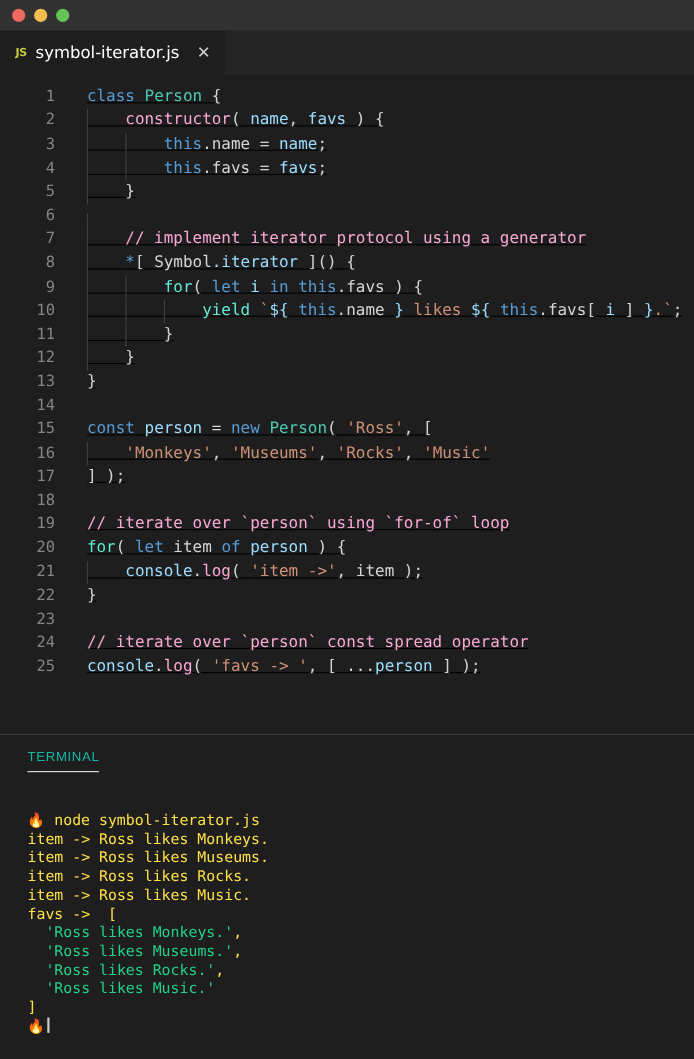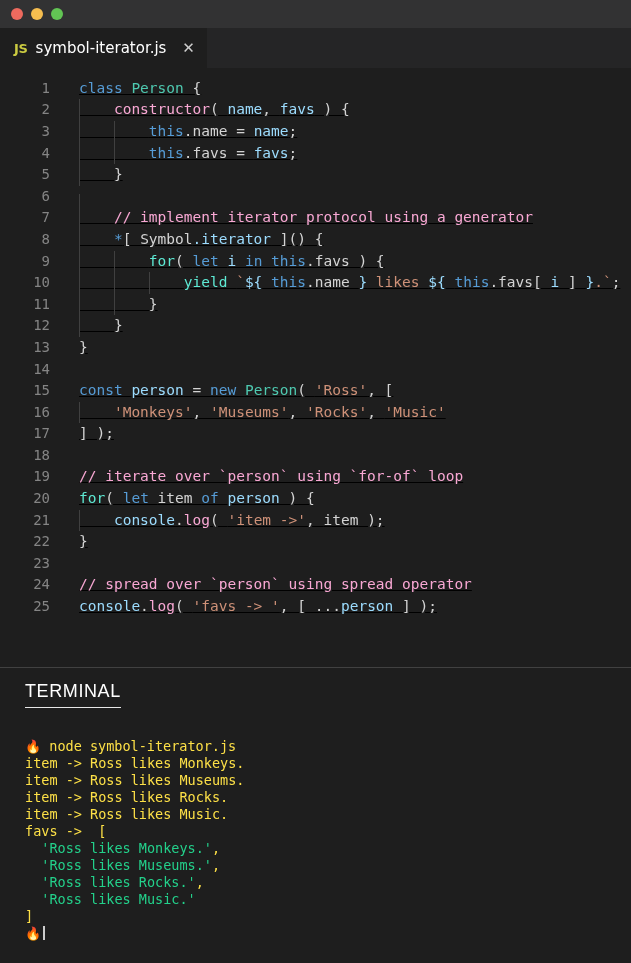--- a/index.html
+++ b/index.html
@@ -55,21 +55,21 @@
     align-items: center;
     padding: 0 11px 0 14px;
     gap: 8px;
     color: #ffffff;
     font-size: 15px;
     border-right: 1px solid #252526;
     min-width: 0;
   }
   #tab-icon {
     color: #cbcb41;
-    font-size: 13px;
+    font-size: 10px;
     font-weight: bold;
     font-family: "DejaVu Sans", sans-serif;
     letter-spacing: -0.3px;
   }
   #tab-label {
     white-space: nowrap;
   }
   #tab-close {
     color: #cfcfcf;
     font-size: 15px;
@@ -149,22 +149,22 @@
     min-height: 0;
   }
   #panel-tabs {
     height: 40px;
     display: flex;
     align-items: flex-start;
     padding: 14px 0 0 25px;
     flex: 0 0 auto;
   }
   #panel-tab-terminal {
-    color: #ffffff;
-    font-size: 18px;
+    color: #14b8a6;
+    font-size: 12px;
     letter-spacing: 0.6px;
     font-family: "Liberation Sans", sans-serif;
     padding-bottom: 7px;
     border-bottom: 1px solid #e7e7e7;
     line-height: 1;
   }
   #terminal {
     flex: 1 1 auto;
     padding: 16px 0 0 25px;
     font-family: "DejaVu Sans Mono", monospace;
@@ -229,21 +229,21 @@
       <div class="code-line"><div class="ln">14</div><div class="code-text"></div></div>
       <div class="code-line"><div class="ln">15</div><div class="code-text"><span class="k">const </span><span class="var">person</span><span class="pl"> = </span><span class="k">new </span><span class="typ">Person</span><span class="pl">( </span><span class="str">'Ross'</span><span class="pl">, [</span></div></div>
       <div class="code-line"><div class="ln">16</div><div class="code-text"><span class="ig1"></span><span class="pl">    </span><span class="str">'Monkeys'</span><span class="pl">, </span><span class="str">'Museums'</span><span class="pl">, </span><span class="str">'Rocks'</span><span class="pl">, </span><span class="str">'Music'</span></div></div>
       <div class="code-line"><div class="ln">17</div><div class="code-text"><span class="pl">] );</span></div></div>
       <div class="code-line"><div class="ln">18</div><div class="code-text"></div></div>
       <div class="code-line"><div class="ln">19</div><div class="code-text"><span class="cmt">// iterate over `person` using `for-of` loop</span></div></div>
       <div class="code-line"><div class="ln">20</div><div class="code-text"><span class="ctl">for</span><span class="pl">( </span><span class="k">let </span><span class="pl">item </span><span class="k">of </span><span class="var">person</span><span class="pl"> ) {</span></div></div>
       <div class="code-line"><div class="ln">21</div><div class="code-text"><span class="ig1"></span><span class="pl">    </span><span class="var">console</span><span class="pl">.</span><span class="fn">log</span><span class="pl">( </span><span class="str">'item -&gt;'</span><span class="pl">, </span><span class="pl">item</span><span class="pl"> );</span></div></div>
       <div class="code-line"><div class="ln">22</div><div class="code-text"><span class="pl">}</span></div></div>
       <div class="code-line"><div class="ln">23</div><div class="code-text"></div></div>
-      <div class="code-line"><div class="ln">24</div><div class="code-text"><span class="cmt">// spread over `person` using spread operator</span></div></div>
+      <div class="code-line"><div class="ln">24</div><div class="code-text"><span class="cmt">// iterate over `person` const spread operator</span></div></div>
       <div class="code-line"><div class="ln">25</div><div class="code-text"><span class="var">console</span><span class="pl">.</span><span class="fn">log</span><span class="pl">( </span><span class="str">'favs -&gt; '</span><span class="pl">, [ ...</span><span class="var">person</span><span class="pl"> ] );</span></div></div>
     </div>
 
   <div id="panel">
     <div id="panel-tabs">
       <span id="panel-tab-terminal">TERMINAL</span>
     </div>
     <div id="terminal">
         <div class="t-line"><span class="emoji">🔥</span><span class="t-white"> node symbol-iterator.js</span></div>
         <div class="t-line"><span class="t-white">item -&gt; Ross likes Monkeys.</span></div>

